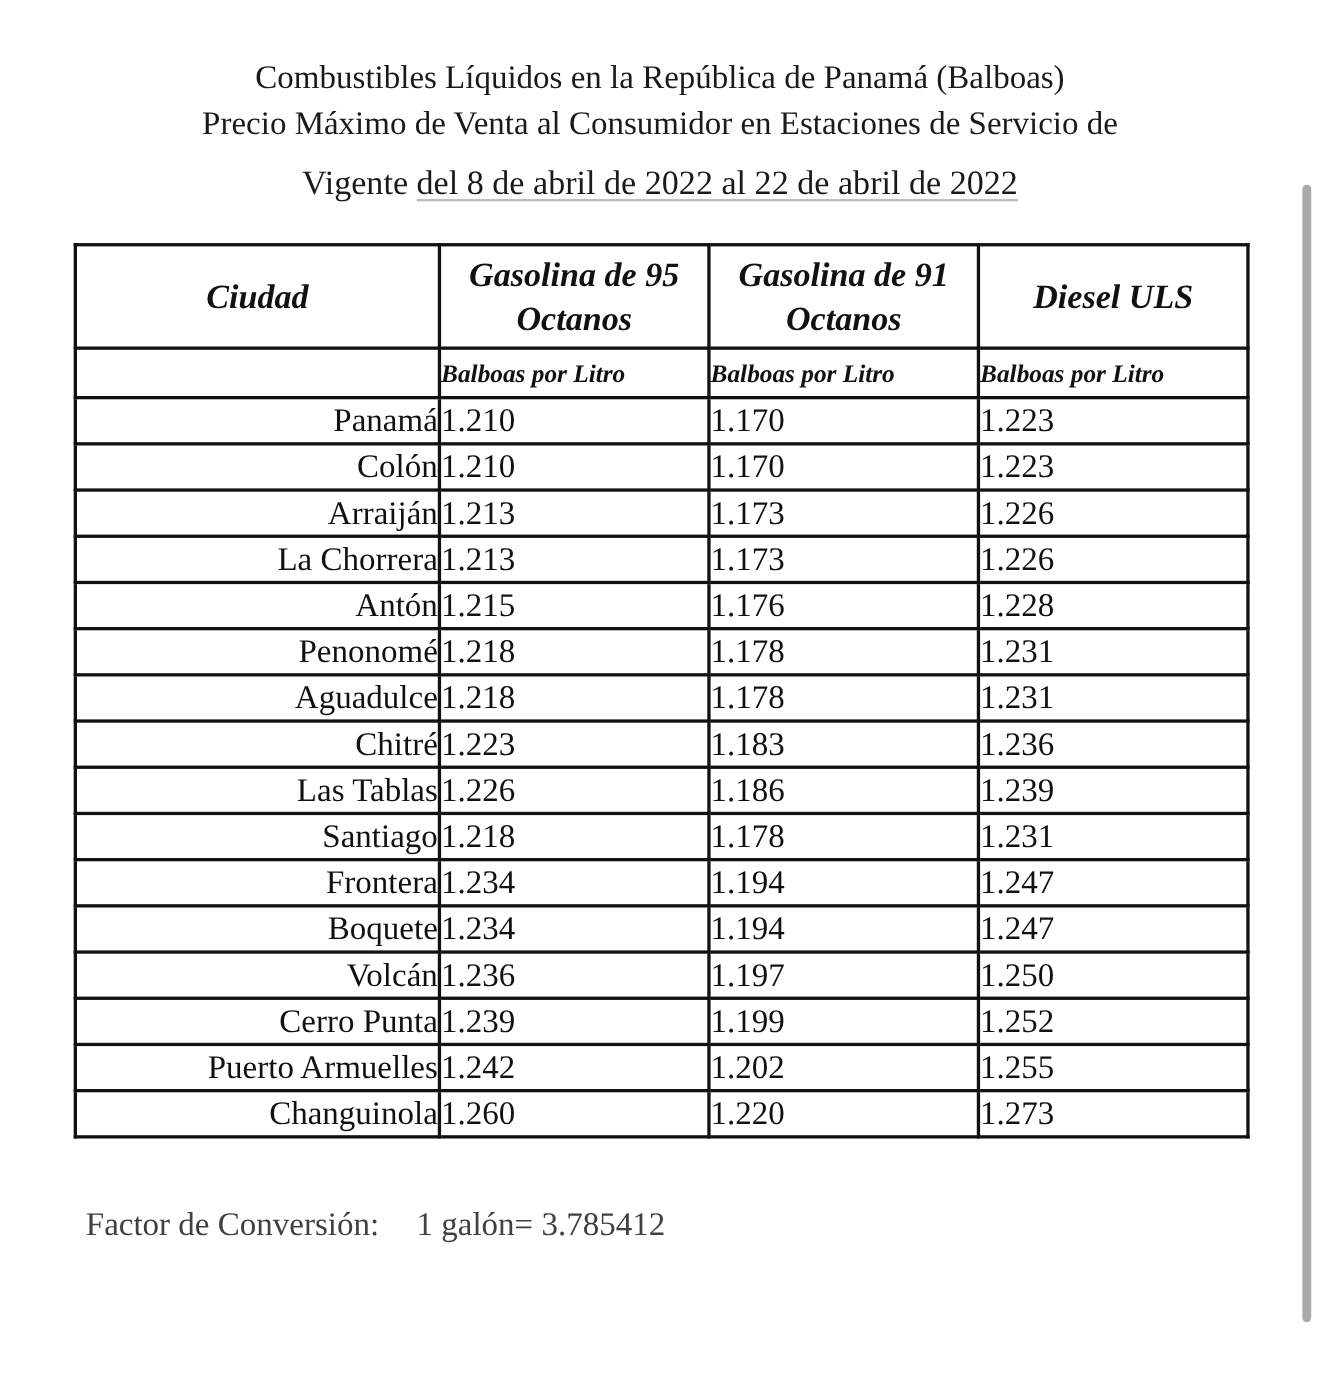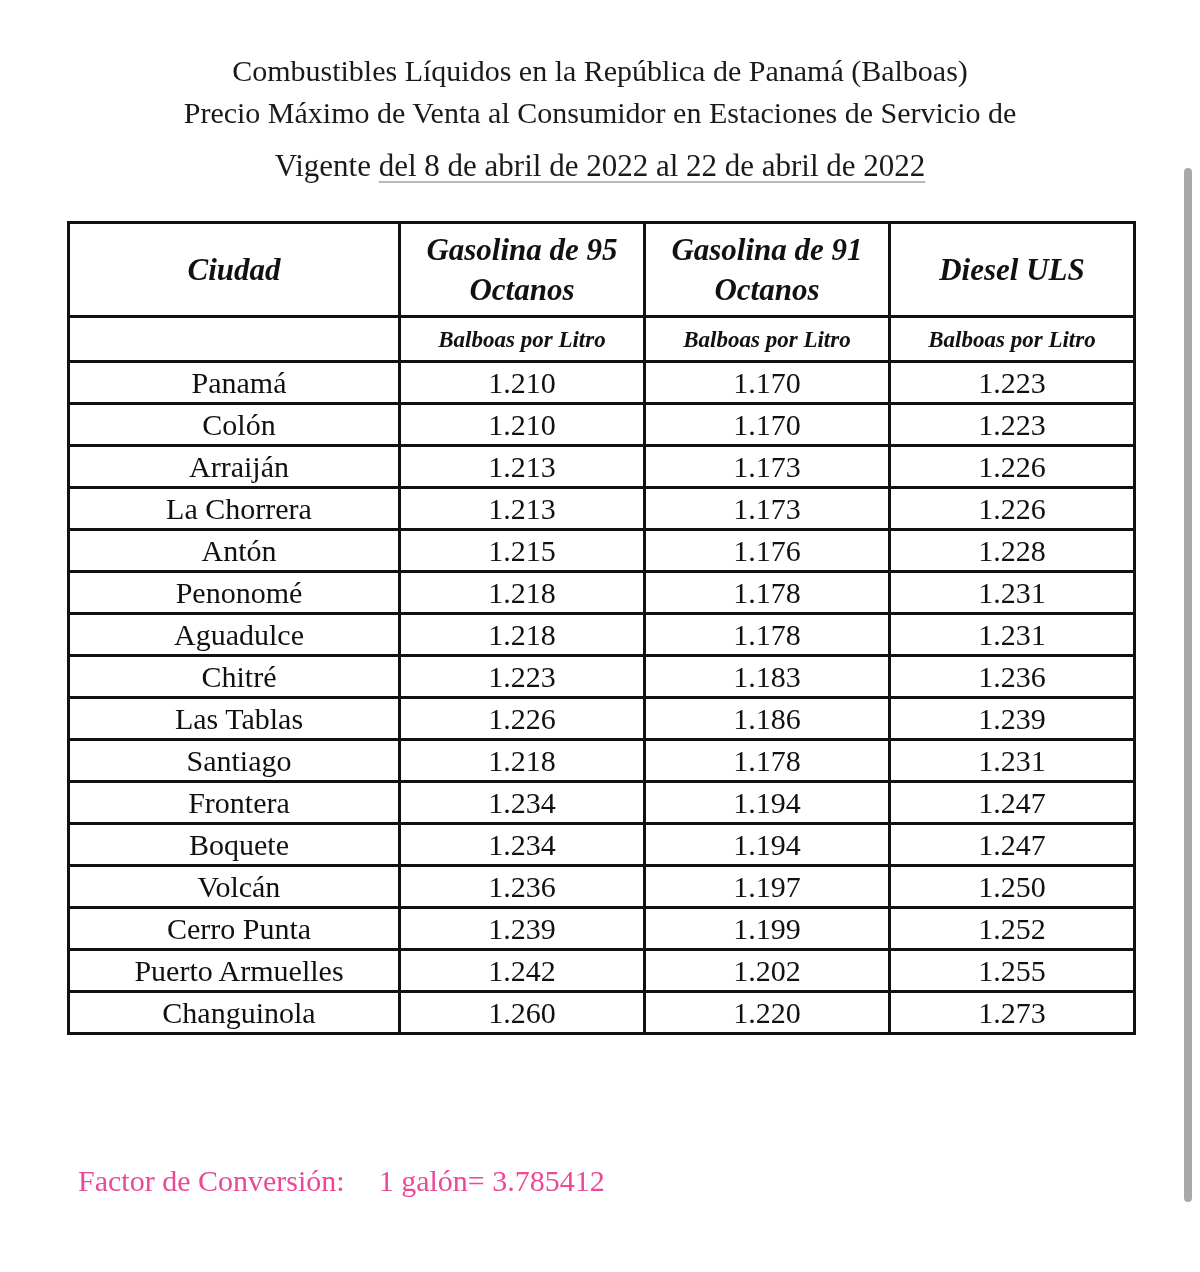--- a/index.html
+++ b/index.html
@@ -65,45 +65,44 @@
     font-size: 31px;
     line-height: 40px;
     text-align: center;
     vertical-align: middle;
   }
   tr.sub td {
     height: 40px;
     font-style: italic;
     font-weight: bold;
     font-size: 23px;
-    text-align: center;
+    text-align: left;
     vertical-align: middle;
     padding-top: 2px;
   }
   tr.row td {
     height: 39px;
     font-size: 30px;
     line-height: 39px;
     vertical-align: middle;
   }
   tr.row td.city {
-    text-align: center;
+    text-align: right;
     padding-left: 10px;
   }
   tr.row td.num {
-    text-align: center;
   }
   .footer {
     position: absolute;
     left: 78px;
-    top: 1161px;
+    top: 1094px;
     font-size: 30px;
     line-height: 40px;
     white-space: pre;
-    color: #ec4899;
+    color: #404040;
   }
   .footer .val {
     margin-left: 34px;
   }
   .scrollbar {
     position: absolute;
     left: 1184px;
     top: 168px;
     width: 8px;
     height: 1034px;

